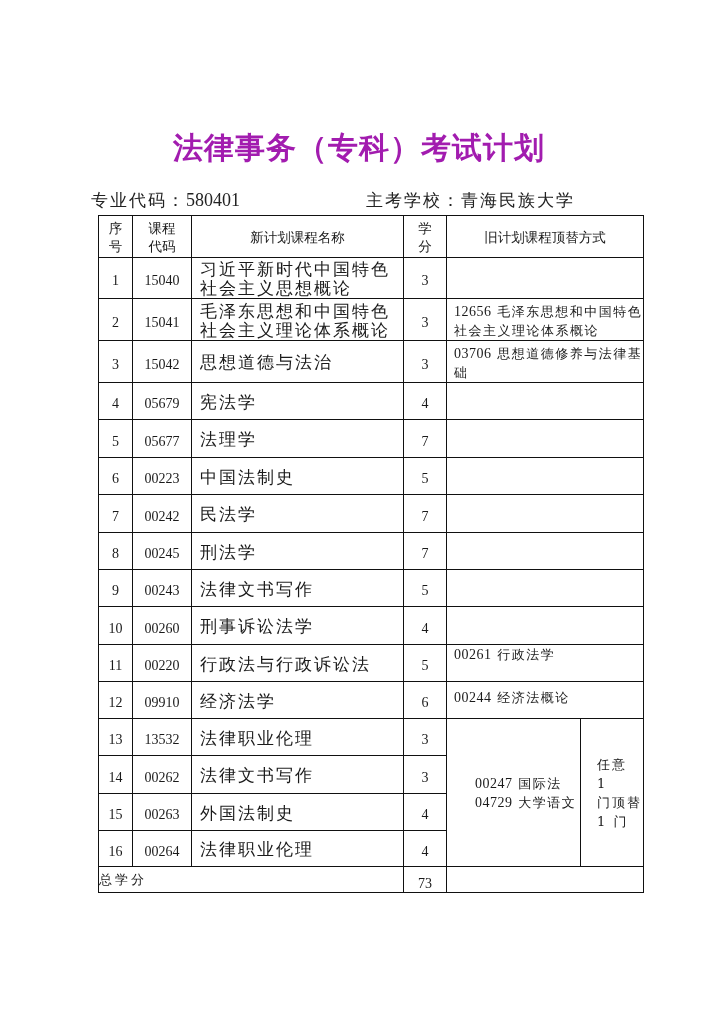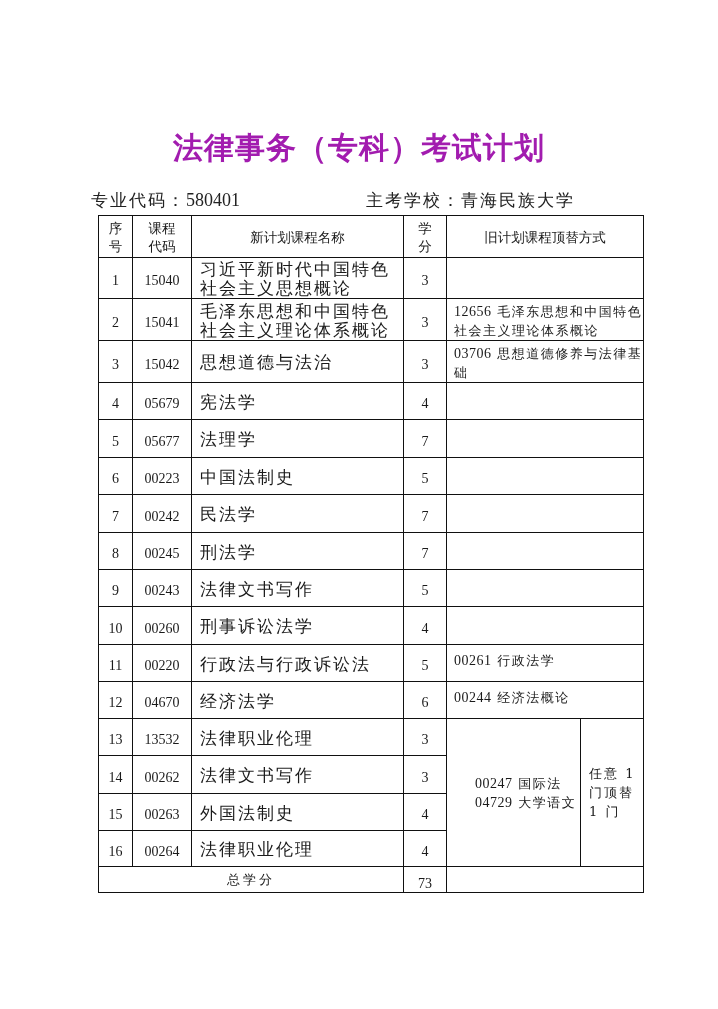--- a/index.html
+++ b/index.html
@@ -9,22 +9,22 @@
   .meta .lbl { letter-spacing:2px; }
   .meta .val { font-family:Liberation Serif, serif; font-size:18px; }
   table { position:absolute; left:98px; top:215px; border-collapse:collapse; table-layout:fixed; }
   td, th { border:1px solid #111; padding:0; font-size:13px; font-weight:normal; vertical-align:middle; overflow:hidden; }
   th { font-family:"DejaVu Sans","Liberation Sans",sans-serif; font-size:13.5px; line-height:18px; text-align:center; }
   td.c { text-align:center; font-family:"Liberation Serif",serif; font-size:14px; padding-top:6px; }
   td.name { padding-left:8px; font-size:17px; letter-spacing:2px; line-height:19px; padding-top:2px; }
   td.rep { padding-left:7px; font-size:13px; letter-spacing:1.5px; line-height:19px; vertical-align:top; padding-top:3px; }
   td.rep.mid { vertical-align:middle; padding-top:0;padding-left:28px; }
   .num { font-family:"Liberation Serif",serif; font-size:14px; letter-spacing:0.5px; }
-  td.note { padding-left:8px; font-size:13px; letter-spacing:2px; line-height:19px; }
-  td.total { text-align:center; letter-spacing:3px; font-size:13px; }
+  td.note { padding-left:16px; font-size:13px; letter-spacing:2px; line-height:19px; }
+  td.total { letter-spacing:3px; font-size:13px; }
 </style>
 </head>
 <body>
 
 <div class="title">法律事务（专科）考试计划</div>
 
 <div class="meta" style="left:91px;">
   <span class="lbl">专业代码：</span><span class="val">580401</span>
 </div>
 <div class="meta" style="left:366px;">
@@ -118,25 +118,25 @@
       <td class="c">00260</td>
       <td class="name">刑事诉讼法学</td>
       <td class="c">4</td>
       <td colspan="2" class="rep"></td>
     </tr>
     <tr style="height:37px">
       <td class="c">11</td>
       <td class="c">00220</td>
       <td class="name">行政法与行政诉讼法</td>
       <td class="c">5</td>
-      <td colspan="2" class="rep" style="padding-top:6px"><span class="num">00261</span> <span>行政法学</span></td>
+      <td colspan="2" class="rep" style="padding-top:0"><span class="num">00261</span> <span>行政法学</span></td>
     </tr>
     <tr style="height:37px">
       <td class="c">12</td>
-      <td class="c">04670</td>
+      <td class="c">09910</td>
       <td class="name">经济法学</td>
       <td class="c">6</td>
       <td colspan="2" class="rep" style="padding-top:6px"><span class="num">00244</span> <span>经济法概论</span></td>
     </tr>
     <tr style="height:37px">
       <td class="c">13</td>
       <td class="c">13532</td>
       <td class="name">法律职业伦理</td>
       <td class="c">3</td>
       <td rowspan="4" class="rep mid">

